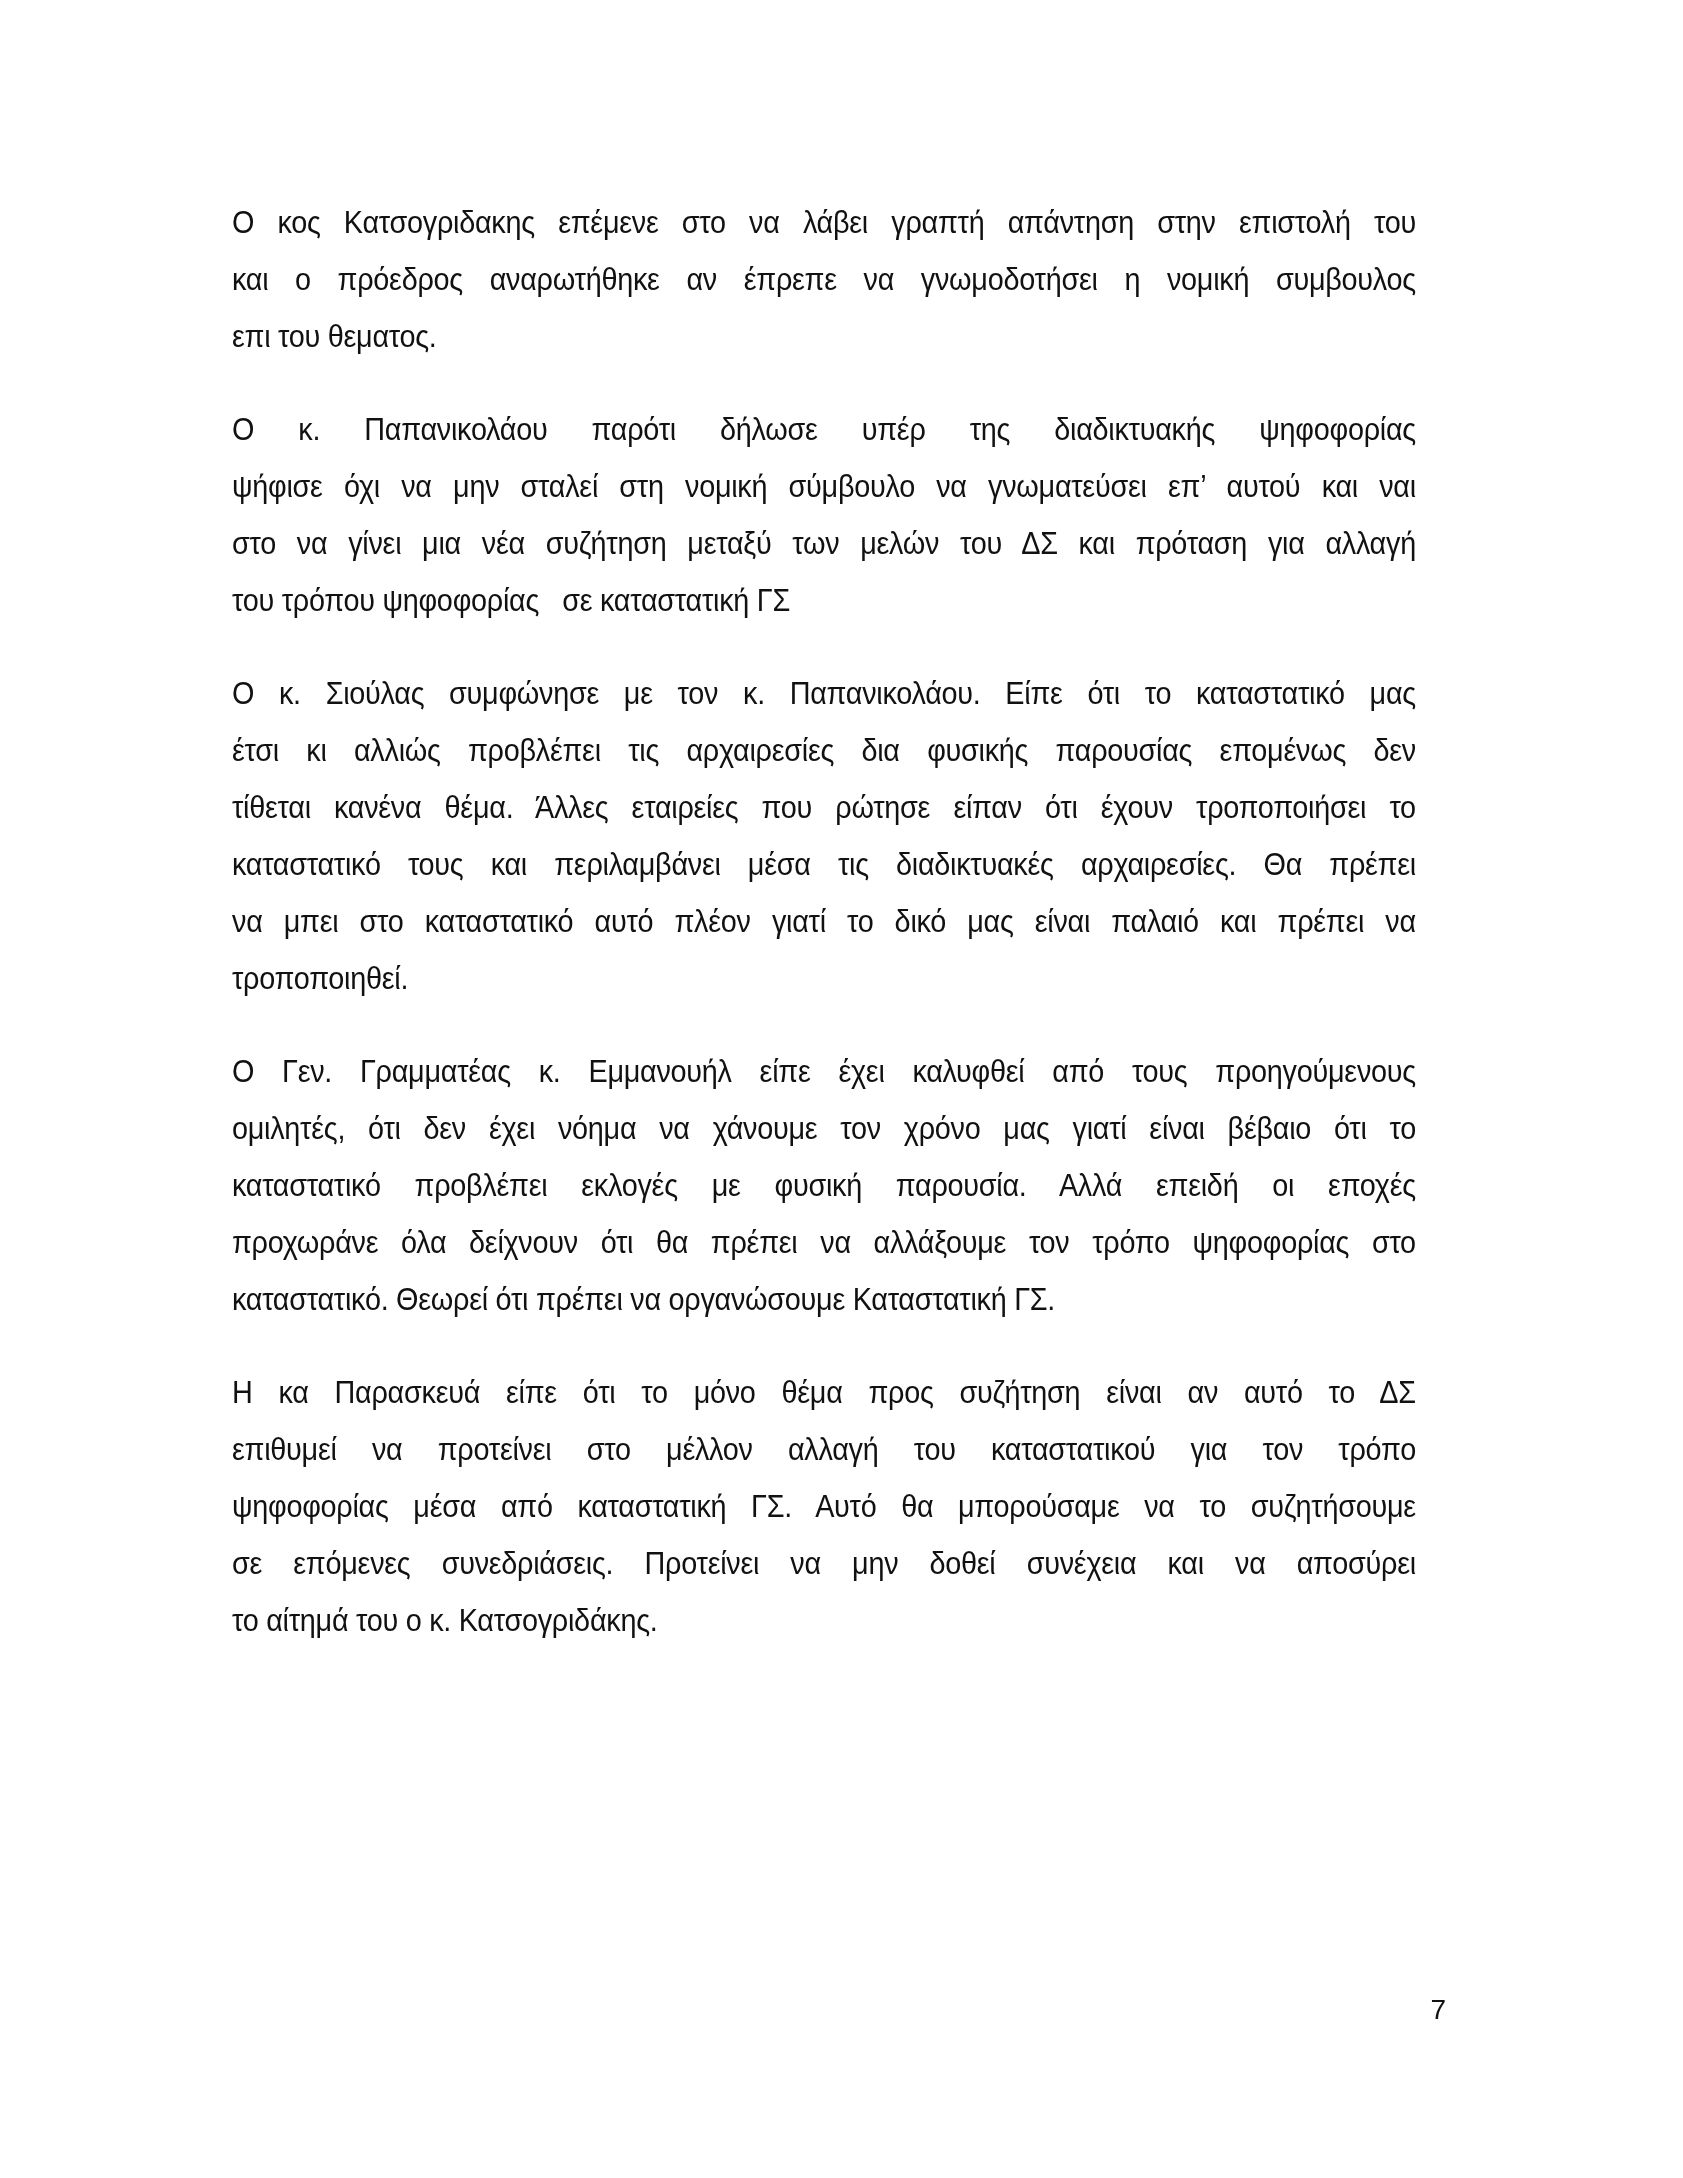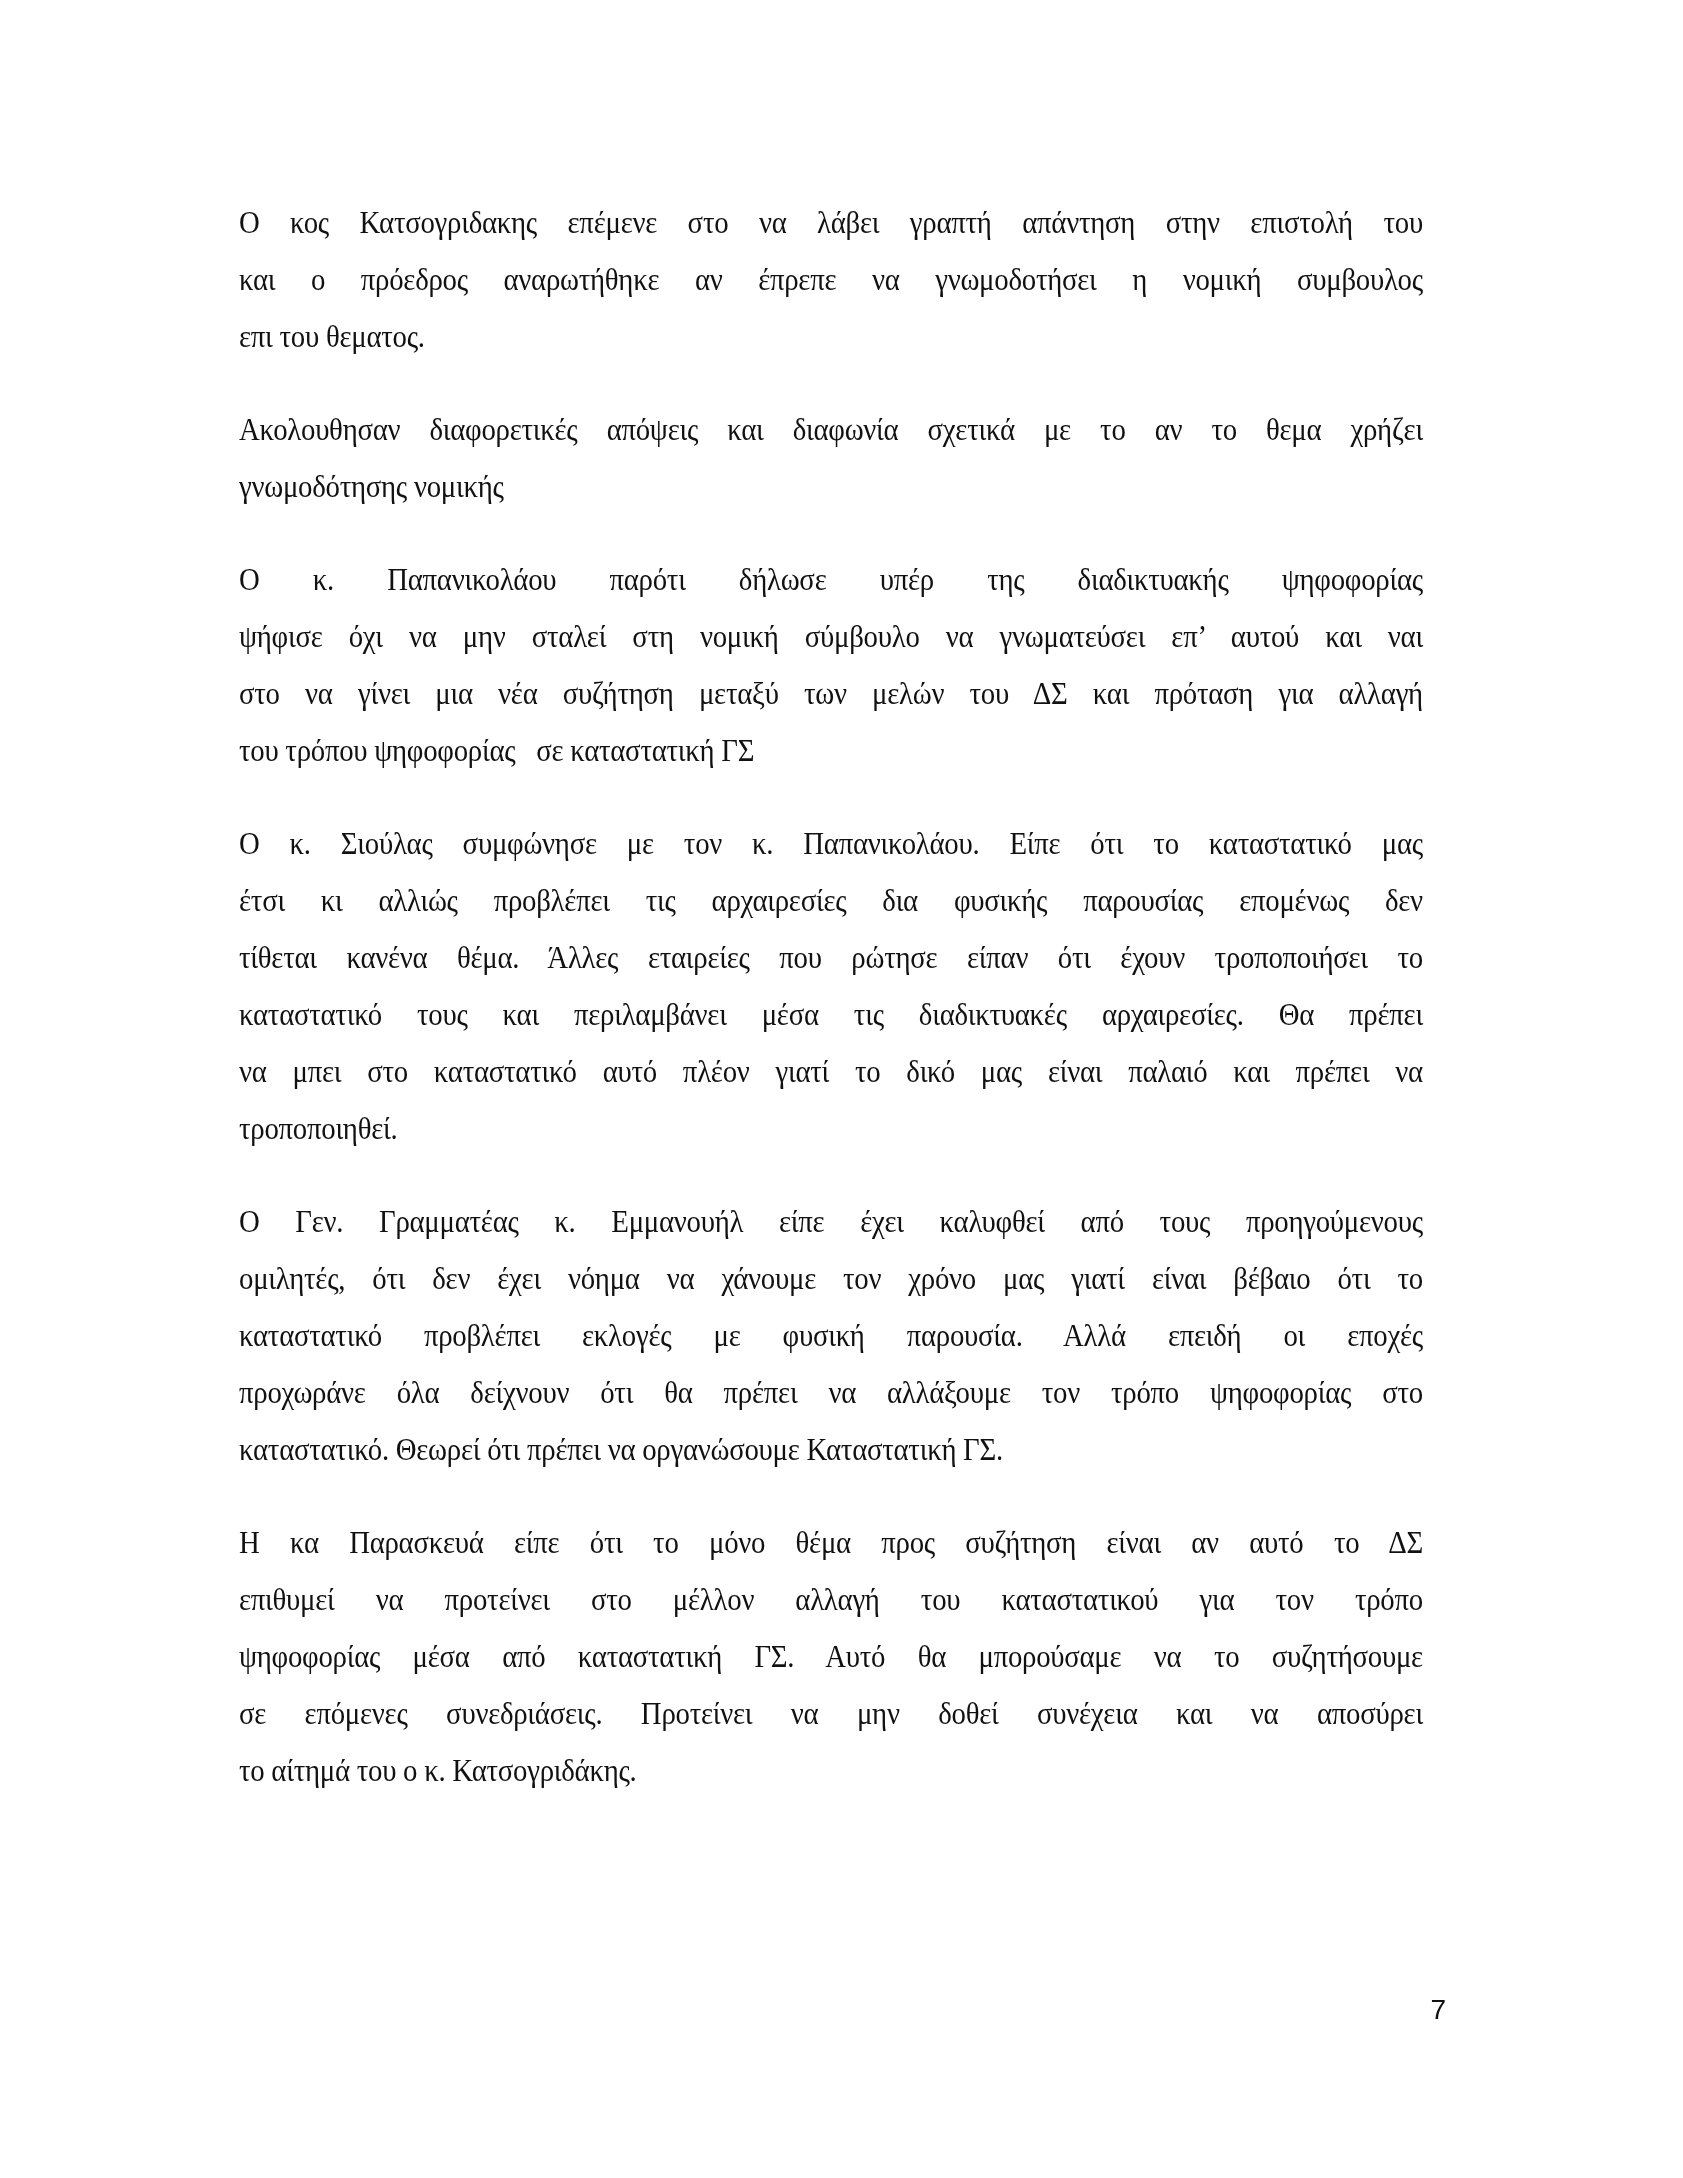--- a/index.html
+++ b/index.html
@@ -18,24 +18,23 @@
     .page {
       position: absolute;
       left: 0;
       top: 0;
       width: 1683px;
       height: 2178px;
       background: #ffffff;
     }
     .content {
       position: absolute;
-      left: 239px;
+      left: 232px;
       top: 194px;
       width: 1184px;
-      font-family: Liberation Serif, serif;
     }
     .paragraph {
       margin: 0 0 36px 0;
     }
     .line {
       display: block;
       font-size: 31px;
       line-height: 57px;
       height: 57px;
       white-space: pre;
@@ -63,24 +62,20 @@
 <body>
 
 <div class="page">
   <div class="content" id="content">
       <div class="paragraph">
         <span class="line justify">Ο κος Κατσογριδακης επέμενε στο να λάβει γραπτή απάντηση στην επιστολή του</span>
         <span class="line justify">και ο πρόεδρος αναρωτήθηκε αν έπρεπε να γνωμοδοτήσει η νομική συμβουλος</span>
         <span class="line">επι του θεματος.</span>
       </div>
       <div class="paragraph">
-        <span class="line justify">Ακολουθησαν διαφορετικές απόψεις και διαφωνία σχετικά με το αν    το θεμα χρήζει</span>
-        <span class="line">γνωμοδότησης νομικής</span>
-      </div>
-      <div class="paragraph">
         <span class="line justify">Ο κ. Παπανικολάου   παρότι δήλωσε υπέρ της διαδικτυακής ψηφοφορίας</span>
         <span class="line justify">ψήφισε   όχι να μην σταλεί στη νομική σύμβουλο να γνωματεύσει επ’ αυτού και ναι</span>
         <span class="line justify">στο να γίνει μια νέα συζήτηση μεταξύ των μελών του ΔΣ και πρόταση για αλλαγή</span>
         <span class="line">του τρόπου ψηφοφορίας   σε καταστατική ΓΣ</span>
       </div>
       <div class="paragraph">
         <span class="line justify">Ο κ. Σιούλας συμφώνησε με τον κ. Παπανικολάου. Είπε ότι το καταστατικό μας</span>
         <span class="line justify">έτσι κι αλλιώς προβλέπει τις αρχαιρεσίες δια φυσικής παρουσίας επομένως δεν</span>
         <span class="line justify">τίθεται κανένα θέμα. Άλλες εταιρείες που ρώτησε είπαν ότι έχουν τροποποιήσει το</span>
         <span class="line justify">καταστατικό τους και περιλαμβάνει μέσα τις διαδικτυακές αρχαιρεσίες. Θα πρέπει</span>

